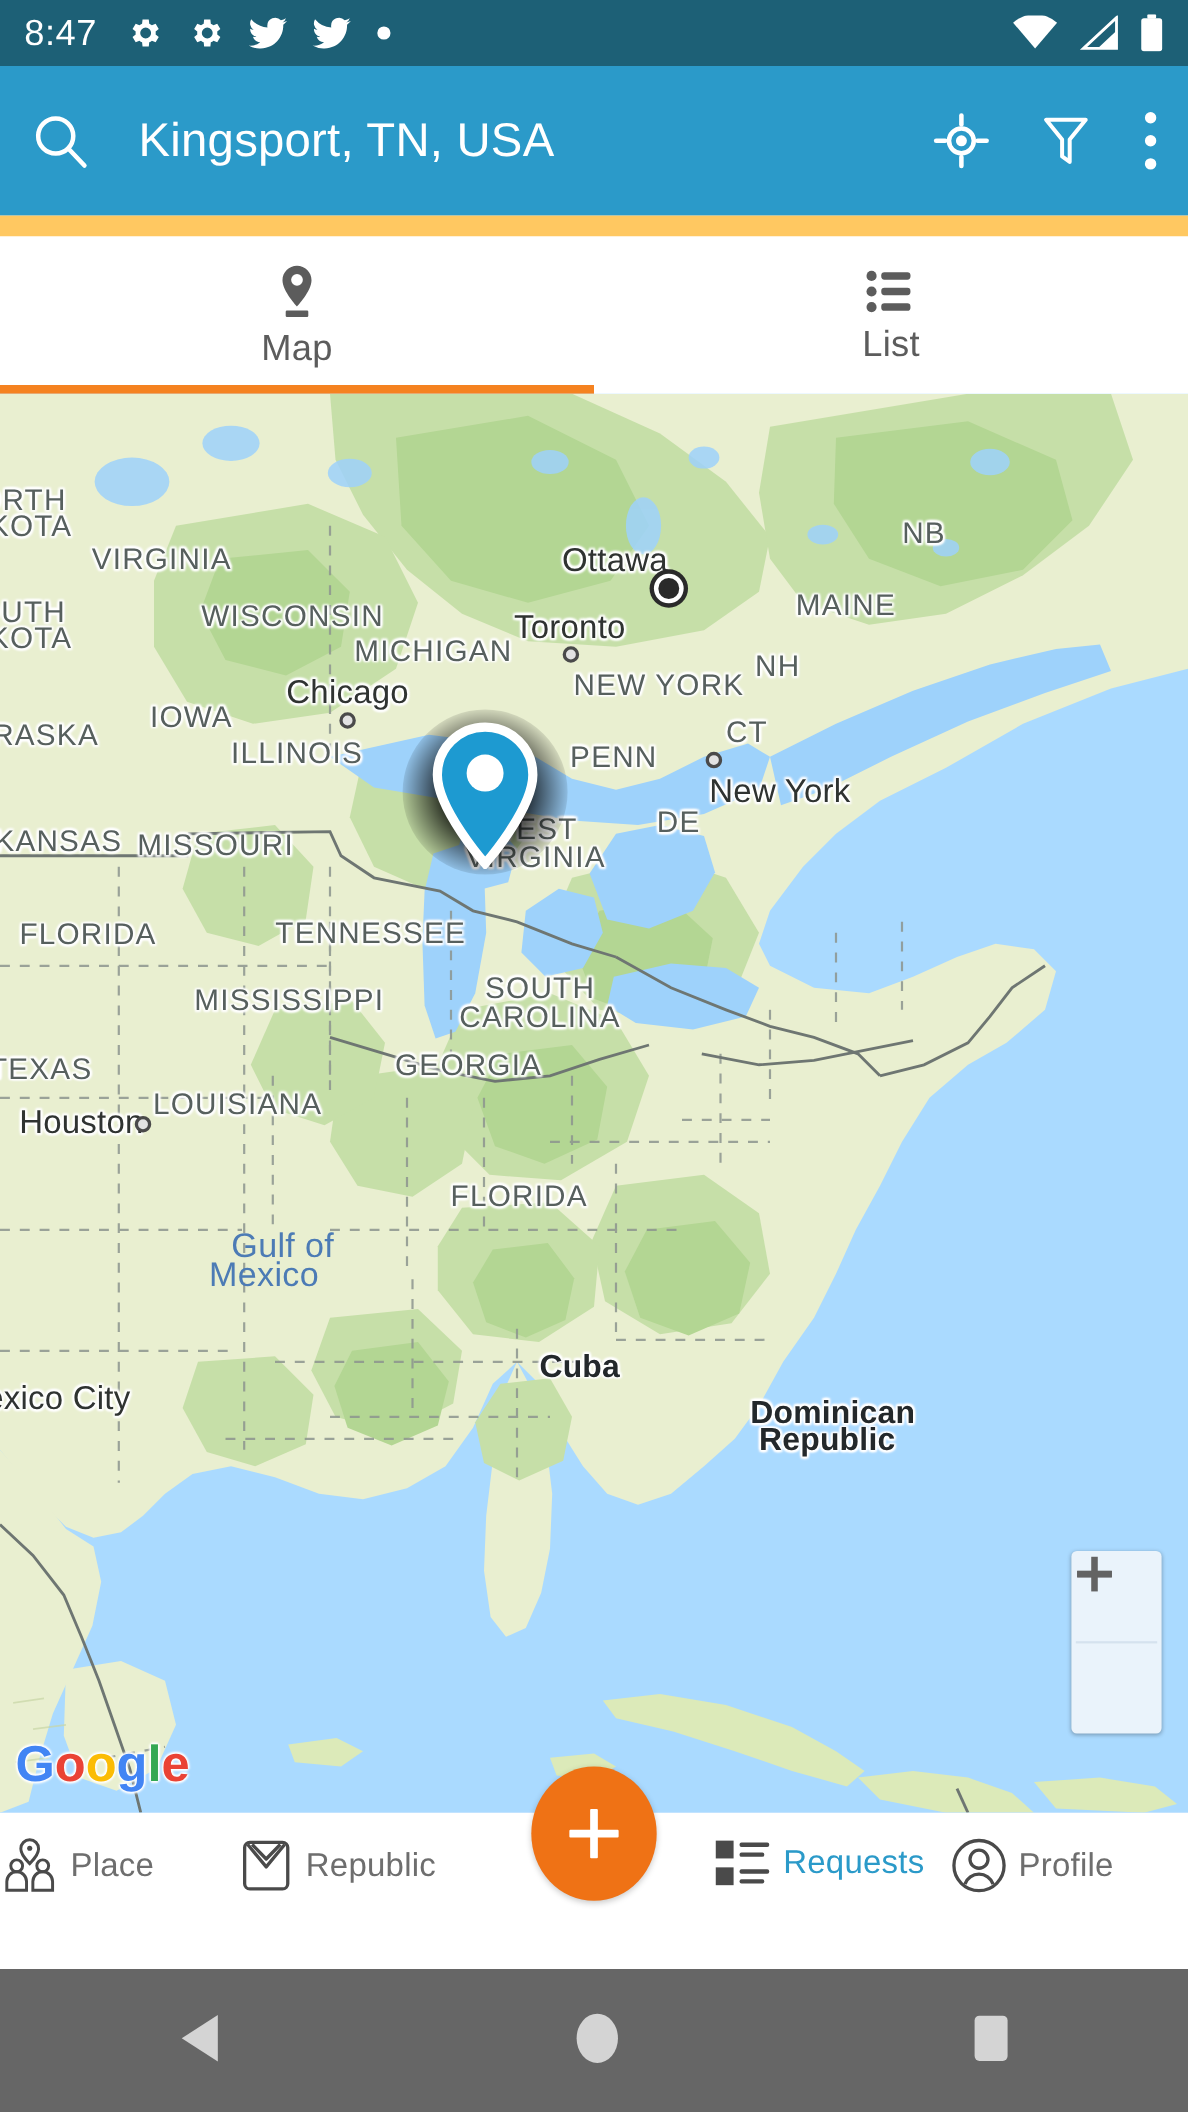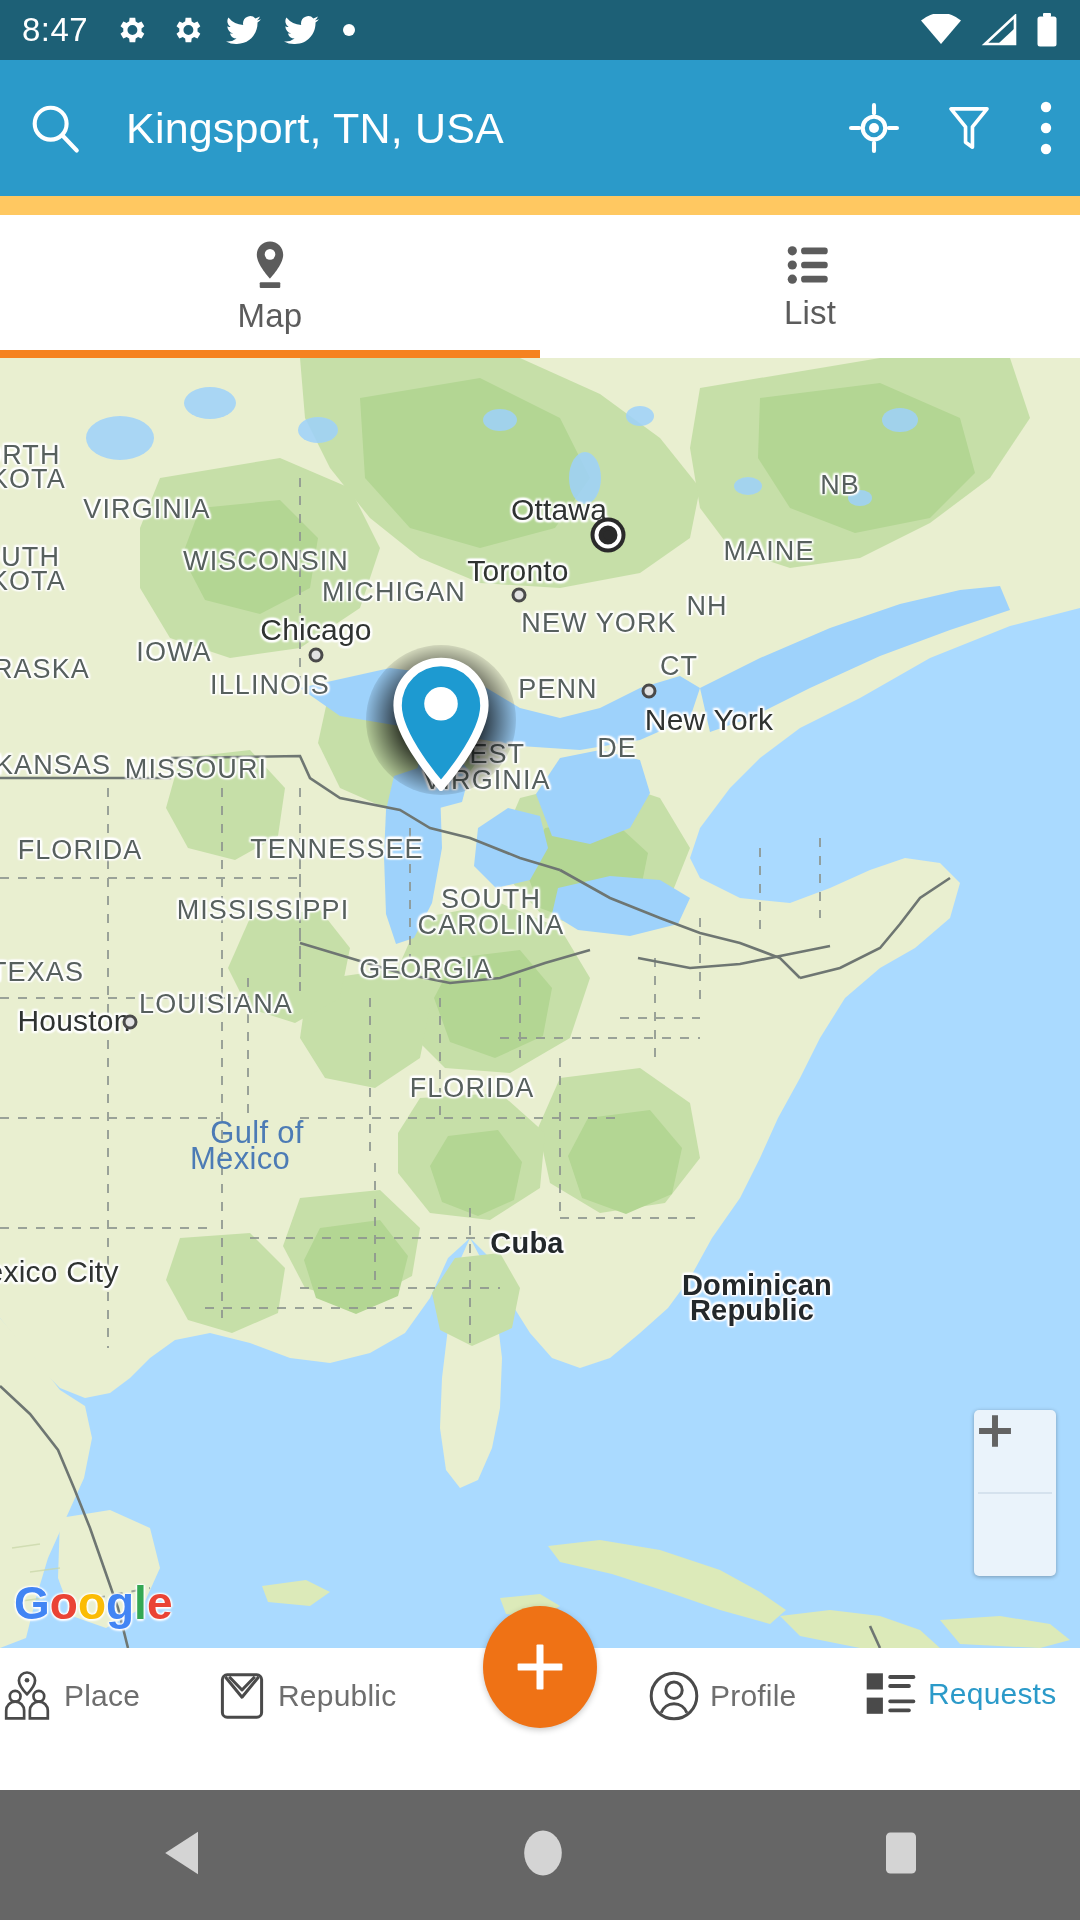--- a/index.html
+++ b/index.html
@@ -497,39 +497,39 @@
     <div class="navitem fabslot">
       <div class="fab">
         <svg width="56" height="56" viewBox="0 0 24 24" fill="#fff">
             <rect x="10.5" y="2.4" width="3" height="19.2" rx="0.4"></rect>
             <rect x="2.4" y="10.5" width="19.2" height="3" rx="0.4"></rect>
           </svg>
       </div>
     </div>
 
     <div class="navitem">
-      <svg width="52" height="52" viewBox="0 0 26 26" fill="none" stroke="#4a4a4a" stroke-width="1.5">
-        <circle cx="13" cy="13" r="11.4"></circle>
-        <circle cx="13" cy="10.1" r="4.1"></circle>
-        <path d="M6.6 21.4a6.8 6.8 0 0 1 12.8 0"></path>
-      </svg>
-      <div class="navlabel">Profile</div>
-    </div>
-
-    <div class="navitem">
       <svg width="54" height="48" viewBox="0 0 30 26" fill="#4a4a4a">
         <rect x="1.5" y="1.5" width="9" height="9"></rect>
         <rect x="13.5" y="2.5" width="15" height="2.2" rx="1"></rect>
         <rect x="13.5" y="7.5" width="12.5" height="2.2" rx="1"></rect>
         <rect x="1.5" y="15" width="9" height="9"></rect>
         <rect x="13.5" y="16" width="15" height="2.2" rx="1"></rect>
         <rect x="13.5" y="21" width="12.5" height="2.2" rx="1"></rect>
       </svg>
       <div class="navlabel active">Requests</div>
     </div>
+
+    <div class="navitem">
+      <svg width="52" height="52" viewBox="0 0 26 26" fill="none" stroke="#4a4a4a" stroke-width="1.5">
+        <circle cx="13" cy="13" r="11.4"></circle>
+        <circle cx="13" cy="10.1" r="4.1"></circle>
+        <path d="M6.6 21.4a6.8 6.8 0 0 1 12.8 0"></path>
+      </svg>
+      <div class="navlabel">Profile</div>
+    </div>
   </div>
 
   <div class="sysnav">
     <div>
       <svg width="48" height="52" viewBox="0 0 24 26" fill="#d4d4d4">
           <path d="M20 2.4 3.6 13 20 23.6z"></path>
         </svg>
     </div>
     <div>
       <svg width="44" height="52" viewBox="0 0 22 26" fill="#d4d4d4">

